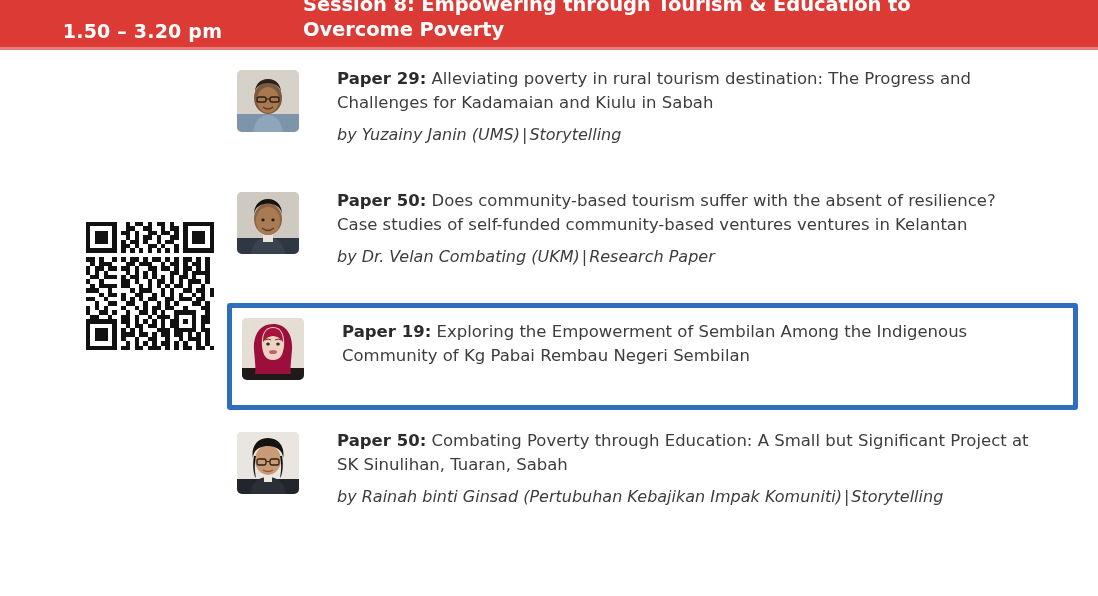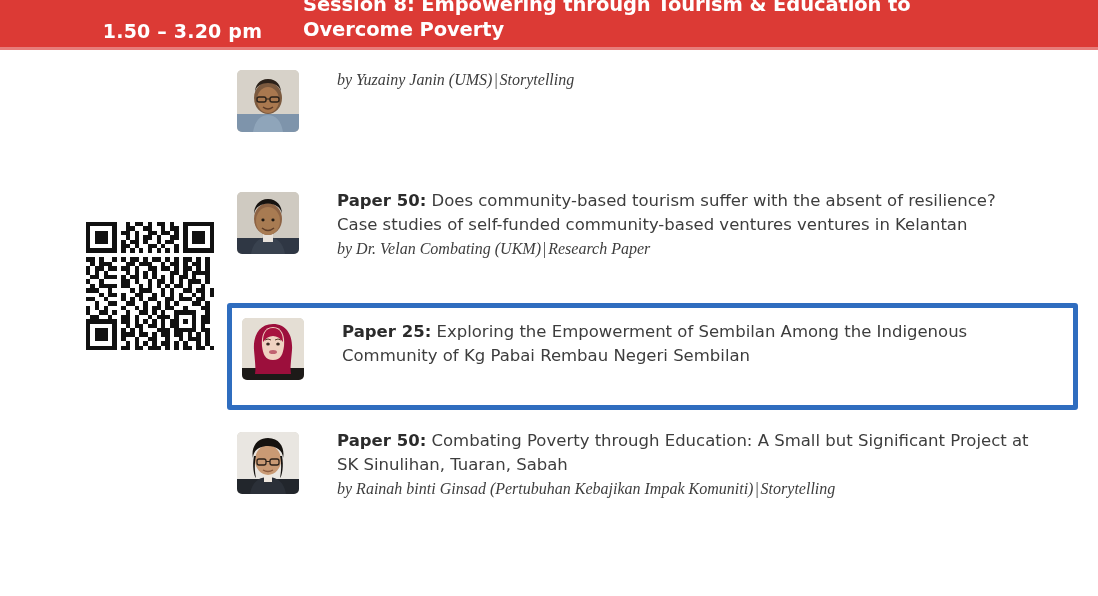--- a/index.html
+++ b/index.html
@@ -44,21 +44,20 @@
     display: flex;
     align-items: center;
     justify-content: center;
     color: #ffffff;
     font-family: "DejaVu Sans", sans-serif;
     font-weight: bold;
     font-size: 19px;
     letter-spacing: .2px;
     padding-top: 12px;
     box-sizing: border-box;
-    margin-left: 40px;
   }
   .session-title {
     position: absolute;
     left: 303px;
     top: -8px;
     width: 760px;
     color: #ffffff;
     font-family: "DejaVu Sans", sans-serif;
     font-weight: bold;
     font-size: 19.5px;
@@ -136,22 +135,21 @@
   }
   .paper-title .label {
     font-weight: bold;
     color: #2b2b2b;
   }
   .paper-meta {
     font-size: 16px;
     line-height: 24px;
     font-style: italic;
     color: #3d3d3d;
-    margin-top: 1px;
-    font-family: Liberation Serif, serif;
+    margin-top: 9px;
   }
   .paper-meta .sep { font-style: normal; padding: 0 2px; }
 </style>
 </head>
 <body>
 
 <div class="header-band">
   <div class="session-time">1.50 – 3.20 pm</div>
   <div class="session-title">
     <div>Session 8:  Empowering through Tourism &amp; Education to</div>
@@ -418,20 +416,25 @@
         <ellipse cx="31" cy="28" rx="14" ry="16" fill="#7b5a3f"></ellipse>
         <ellipse cx="31" cy="30" rx="11" ry="13" fill="#a9784f"></ellipse>
         <path d="M18 22 C20 10 42 10 44 22 C44 16 40 9 31 9 C22 9 18 16 18 22Z" fill="#2b2119"></path>
         <rect x="20" y="27" width="9" height="5" rx="2" fill="none" stroke="#2b2119" stroke-width="1.4"></rect>
         <rect x="33" y="27" width="9" height="5" rx="2" fill="none" stroke="#2b2119" stroke-width="1.4"></rect>
         <line x1="29" y1="29" x2="33" y2="29" stroke="#2b2119" stroke-width="1.2"></line>
         <path d="M26 37 Q31 41 36 37" stroke="#5e3c28" stroke-width="1.4" fill="none"></path>
       </svg>
     </div>
     <div class="paper-text">
+      <div class="paper-title">
+        <span class="label">Paper 29</span><span class="label">:</span>
+        <span>Alleviating poverty in rural tourism destination: The Progress</span>
+        <span>and Challenges for Kadamaian and Kiulu in Sabah</span>
+      </div>
       <div class="paper-meta">
         <span>by Yuzainy Janin (UMS)</span><span class="sep">|</span><span>Storytelling</span>
       </div>
     </div>
   </div>
 
   <div class="paper-row row-1">
     <div class="avatar">
       <svg viewBox="0 0 62 62">
         <rect width="62" height="62" fill="#cfcac1"></rect>
@@ -468,21 +471,21 @@
         <path d="M31 10 C23 10 21 17 21 24 C24 20 27 18 31 18 C35 18 38 20 41 24 C41 17 39 10 31 10 Z" fill="#a8123f"></path>
         <ellipse cx="26" cy="26" rx="1.8" ry="1.5" fill="#3a2a22"></ellipse>
         <ellipse cx="36" cy="26" rx="1.8" ry="1.5" fill="#3a2a22"></ellipse>
         <path d="M23 22 Q26 20 29 22" stroke="#5a3a2c" stroke-width="1" fill="none"></path>
         <path d="M33 22 Q36 20 39 22" stroke="#5a3a2c" stroke-width="1" fill="none"></path>
         <ellipse cx="31" cy="34" rx="4" ry="2" fill="#c06271"></ellipse>
       </svg>
     </div>
     <div class="paper-text">
       <div class="paper-title">
-        <span class="label">Paper 25</span><span class="label">:</span>
+        <span class="label">Paper 19</span><span class="label">:</span>
         <span>Exploring the Empowerment of Sembilan Among the</span>
         <span>Indigenous Community of Kg Pabai Rembau Negeri Sembilan</span>
       </div>
     </div>
   </div>
 
   <div class="paper-row row-3">
     <div class="avatar">
       <svg viewBox="0 0 62 62">
         <rect width="62" height="62" fill="#e9e6e1"></rect>

